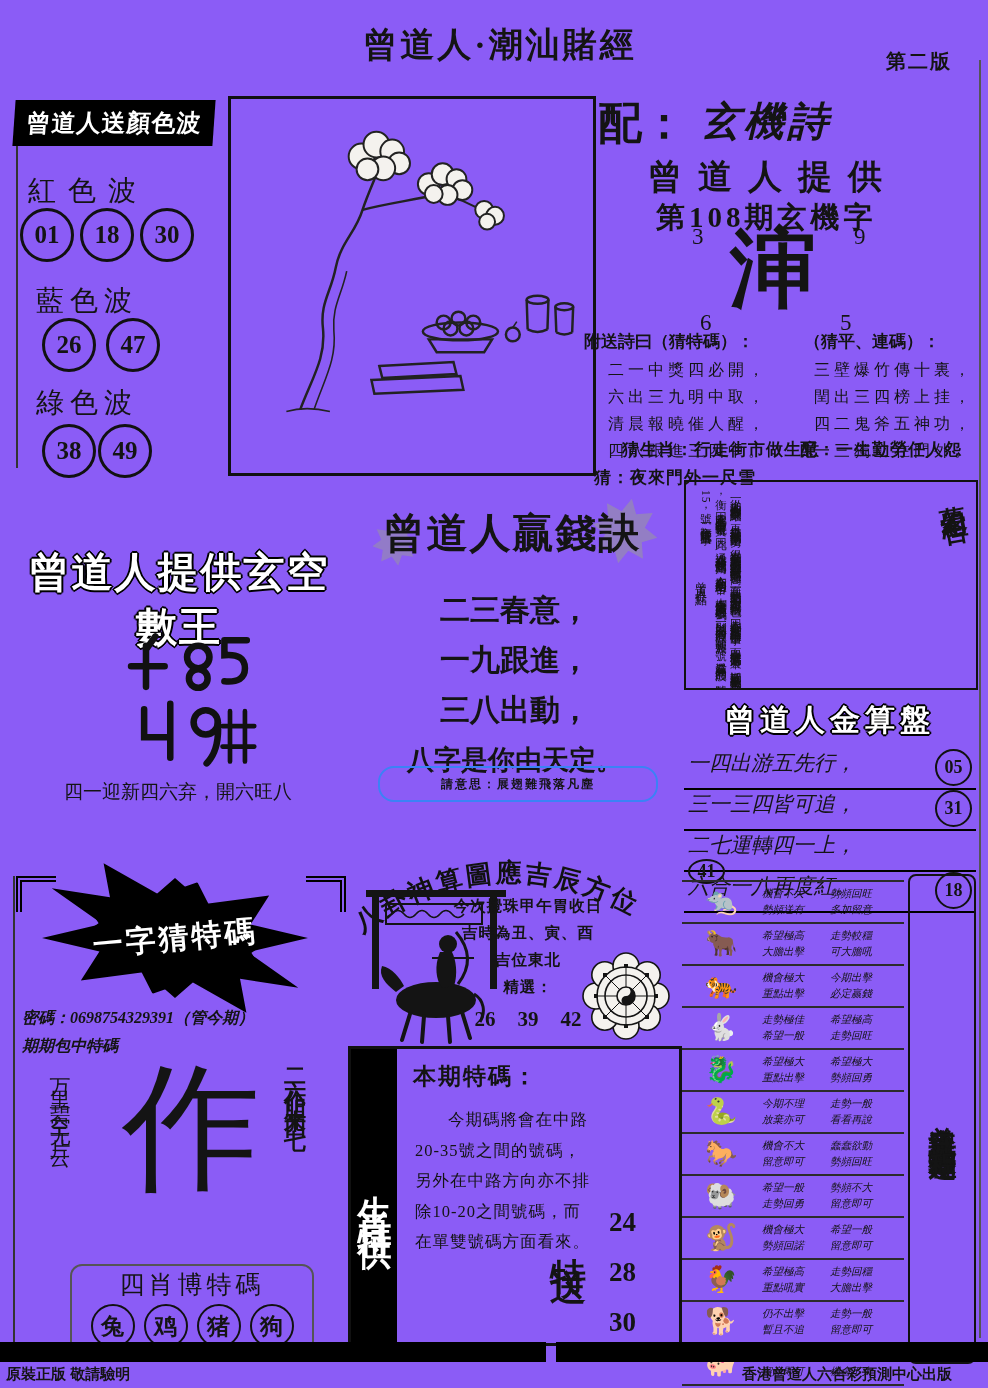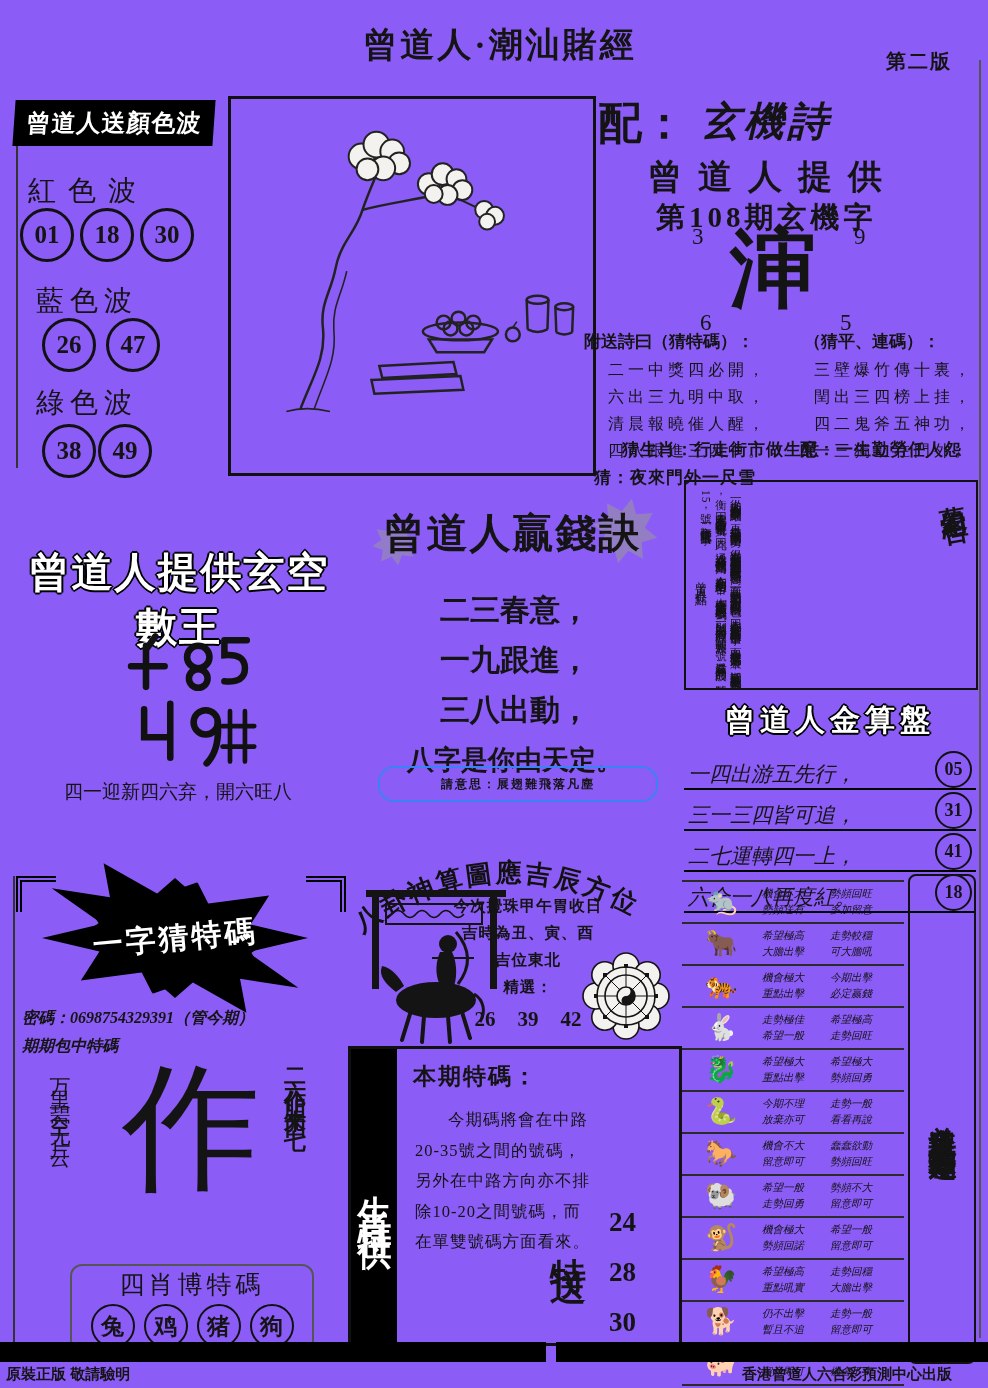--- a/index.html
+++ b/index.html
@@ -15,21 +15,21 @@
       text-shadow:-2px 0 #000,2px 0 #000,0 -2px #000,0 2px #000,
                   -1px -1px #000,1px -1px #000,-1px 1px #000,1px 1px #000;}
   .circ{display:inline-flex;align-items:center;justify-content:center;
         border:3px solid #111;border-radius:50%;font-weight:bold;background:transparent;}
   .star{clip-path:polygon(100% 50%,78.4% 61.2%,85.4% 85.4%,61.2% 78.4%,50% 100%,38.8% 78.4%,
         14.6% 85.4%,21.6% 61.2%,0% 50%,21.6% 38.8%,14.6% 14.6%,38.8% 21.6%,50% 0%,
         61.2% 21.6%,85.4% 14.6%,78.4% 38.8%);}
   .corner{width:34px;height:30px;}
   .corner.tl{border-top:6px double #000;border-left:6px double #000;}
   .corner.tr{border-top:6px double #000;border-right:6px double #000;}
-  .abacus-row{display:flex;align-items:flex-end;justify-content:space-between;
+  .abacus-row{display:flex;align-items:flex-start;justify-content:space-between;
               border-bottom:2px solid #000;padding:0 4px;}
   .zrow{display:flex;align-items:center;border-bottom:2px solid #2b2b2b;height:40px;}
   .zrow .zicon{width:80px;text-align:center;font-size:26px;line-height:38px;}
   .zrow .zc{width:68px;font-size:10.5px;line-height:1.55;font-style:italic;white-space:nowrap;}
   svg{display:block;}
 </style>
 </head>
 <body>
 
 <div class="page">
@@ -174,21 +174,21 @@
   <div class="abs" style="left:684px;top:700px;width:292px;">
     <div class="ctr ol" style="font-size:30px;letter-spacing:5px;">曾道人金算盤</div>
     <div class="abacus-row" style="height:39px;margin-top:8px;">
       <span class="it" style="font-size:21px;">一四出游五先行，</span>
       <span class="circ" style="width:33px;height:33px;font-size:18px;border-width:2px;">05</span>
     </div>
     <div class="abacus-row" style="height:39px;">
       <span class="it" style="font-size:21px;">三一三四皆可追，</span>
       <span class="circ" style="width:33px;height:33px;font-size:18px;border-width:2px;">31</span>
     </div>
-    <div class="abacus-row" style="height:39px;">
+    <div class="abacus-row" style="height:39px;flex-direction:column;">
       <span class="it" style="font-size:21px;">二七運轉四一上，</span>
       <span class="circ" style="width:33px;height:33px;font-size:18px;border-width:2px;">41</span>
     </div>
     <div class="abacus-row" style="height:39px;">
       <span class="it" style="font-size:21px;">六合一八再度紅。</span>
       <span class="circ" style="width:33px;height:33px;font-size:18px;border-width:2px;">18</span>
     </div>
   </div>
 
   <div class="abs corner tl" style="left:16px;top:876px;"></div>

